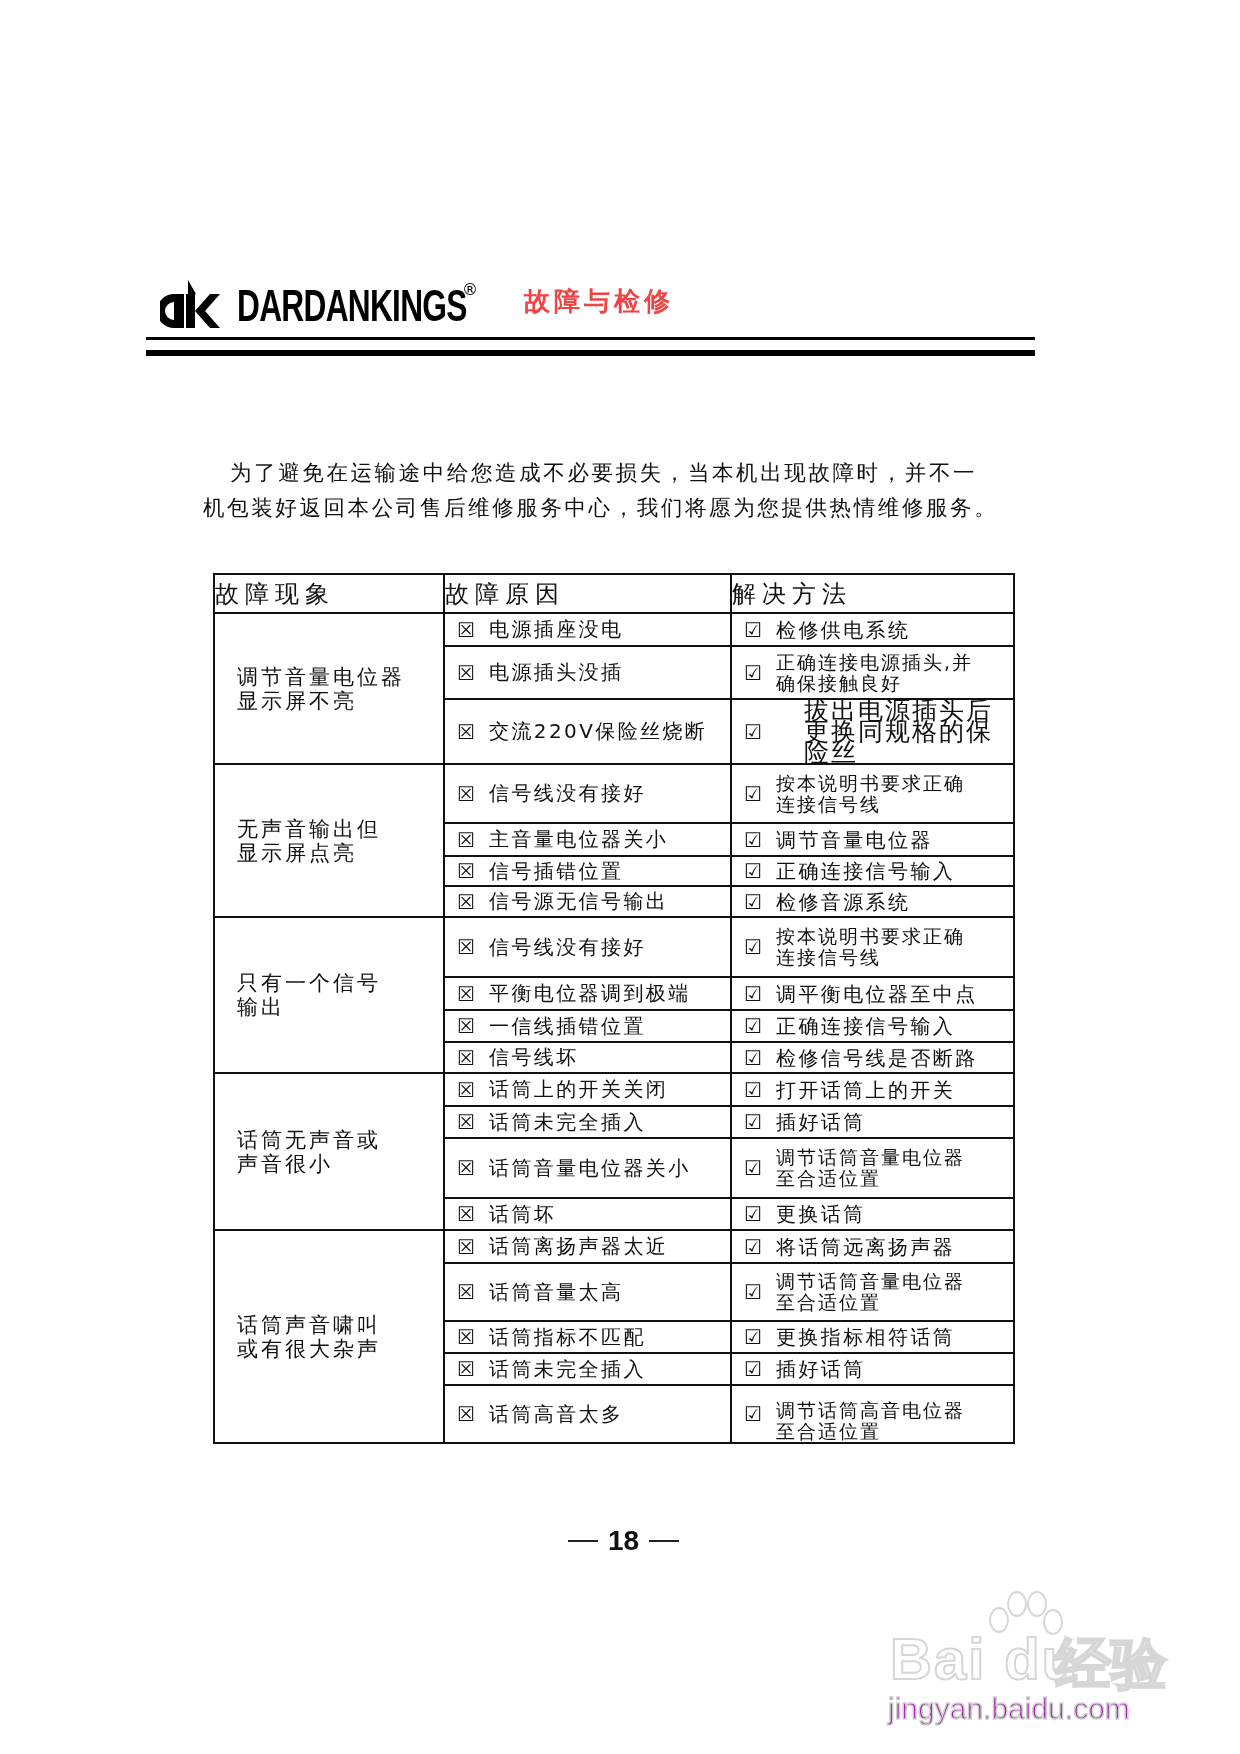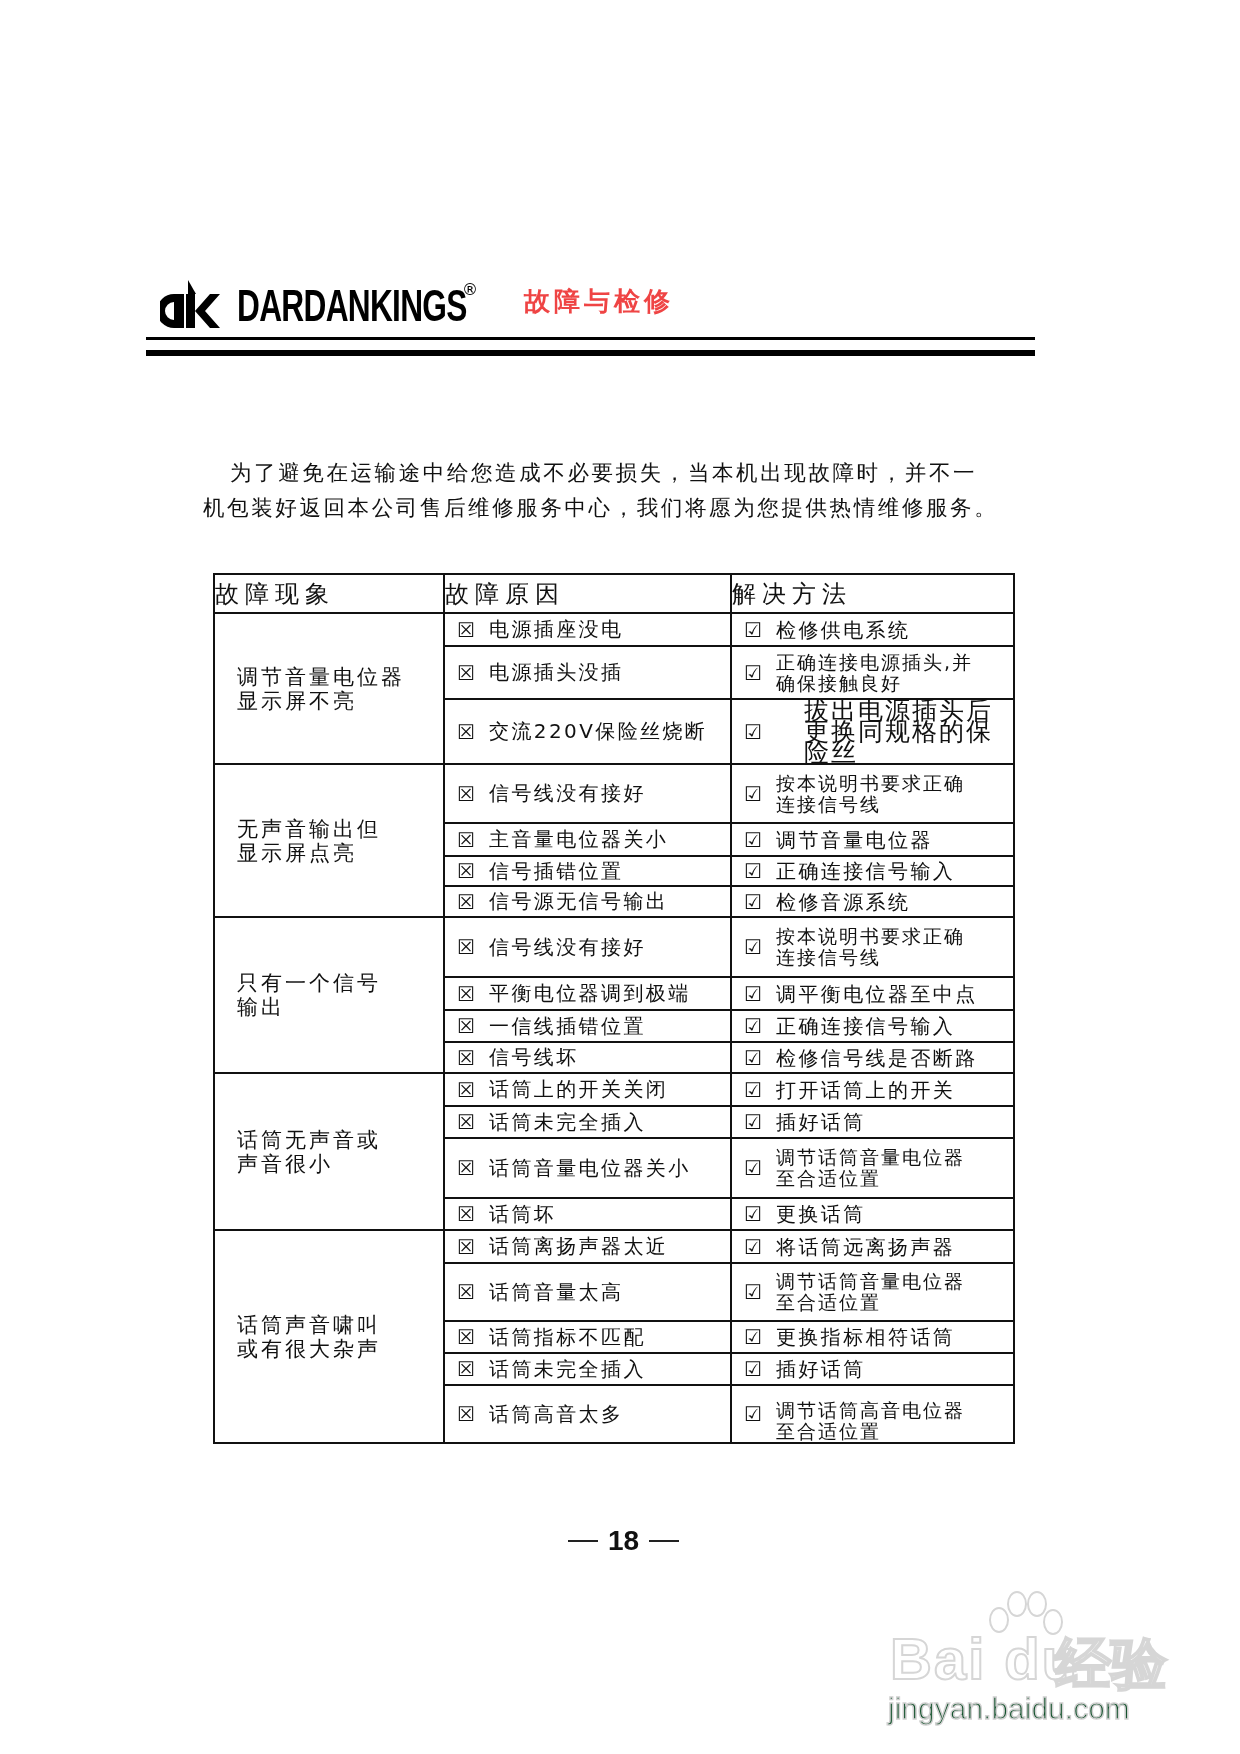--- a/index.html
+++ b/index.html
@@ -33,21 +33,21 @@
   .sol-text.one { line-height:24px; }
 
   .page-num { position:absolute; left:568px; top:1525px; display:flex; align-items:center; gap:10px; }
   .page-num .dash { width:30px; height:2px; background:#222; }
   .page-num .num { font-size:28px; font-weight:bold; font-family:"Liberation Sans", sans-serif; }
 
   .watermark { position:absolute; left:880px; top:1585px; width:300px; height:130px; color:#e6e6e6; }
   .wm-brand { position:absolute; left:10px; top:40px; font-size:58px; font-weight:bold; font-family:"Liberation Sans", sans-serif;
               color:#fff; -webkit-text-stroke:2px #d6d6d6; letter-spacing:2px; }
   .wm-cn { position:absolute; left:175px; top:42px; font-size:56px; font-weight:bold; color:#fff; -webkit-text-stroke:2px #d6d6d6; }
-  .wm-url { position:absolute; left:8px; top:107px; font-size:30px; color:#14532d; -webkit-text-stroke:1.5px #d0d0d0; font-family:"Liberation Sans", sans-serif; }
+  .wm-url { position:absolute; left:8px; top:107px; font-size:30px; color:#a21caf; -webkit-text-stroke:1.5px #d0d0d0; font-family:"Liberation Sans", sans-serif; }
   .wm-paw { position:absolute; left:105px; top:5px; width:80px; height:60px; }
 </style>
 </head>
 <body>
 
 <div class="logo">
   <svg class="logo-mark" viewBox="0 0 60 48" width="60" height="48">
     <path d="M14 14 h10 v34 h-10 a17 17 0 0 1 0 -34 z M14 22 a9 9 0 0 0 0 18 z" fill="#000" fill-rule="evenodd"></path>
     <path d="M28 0 L36 14 L28 14 z" fill="#000"></path>
     <rect x="26" y="14" width="9" height="34" fill="#000"></rect>

